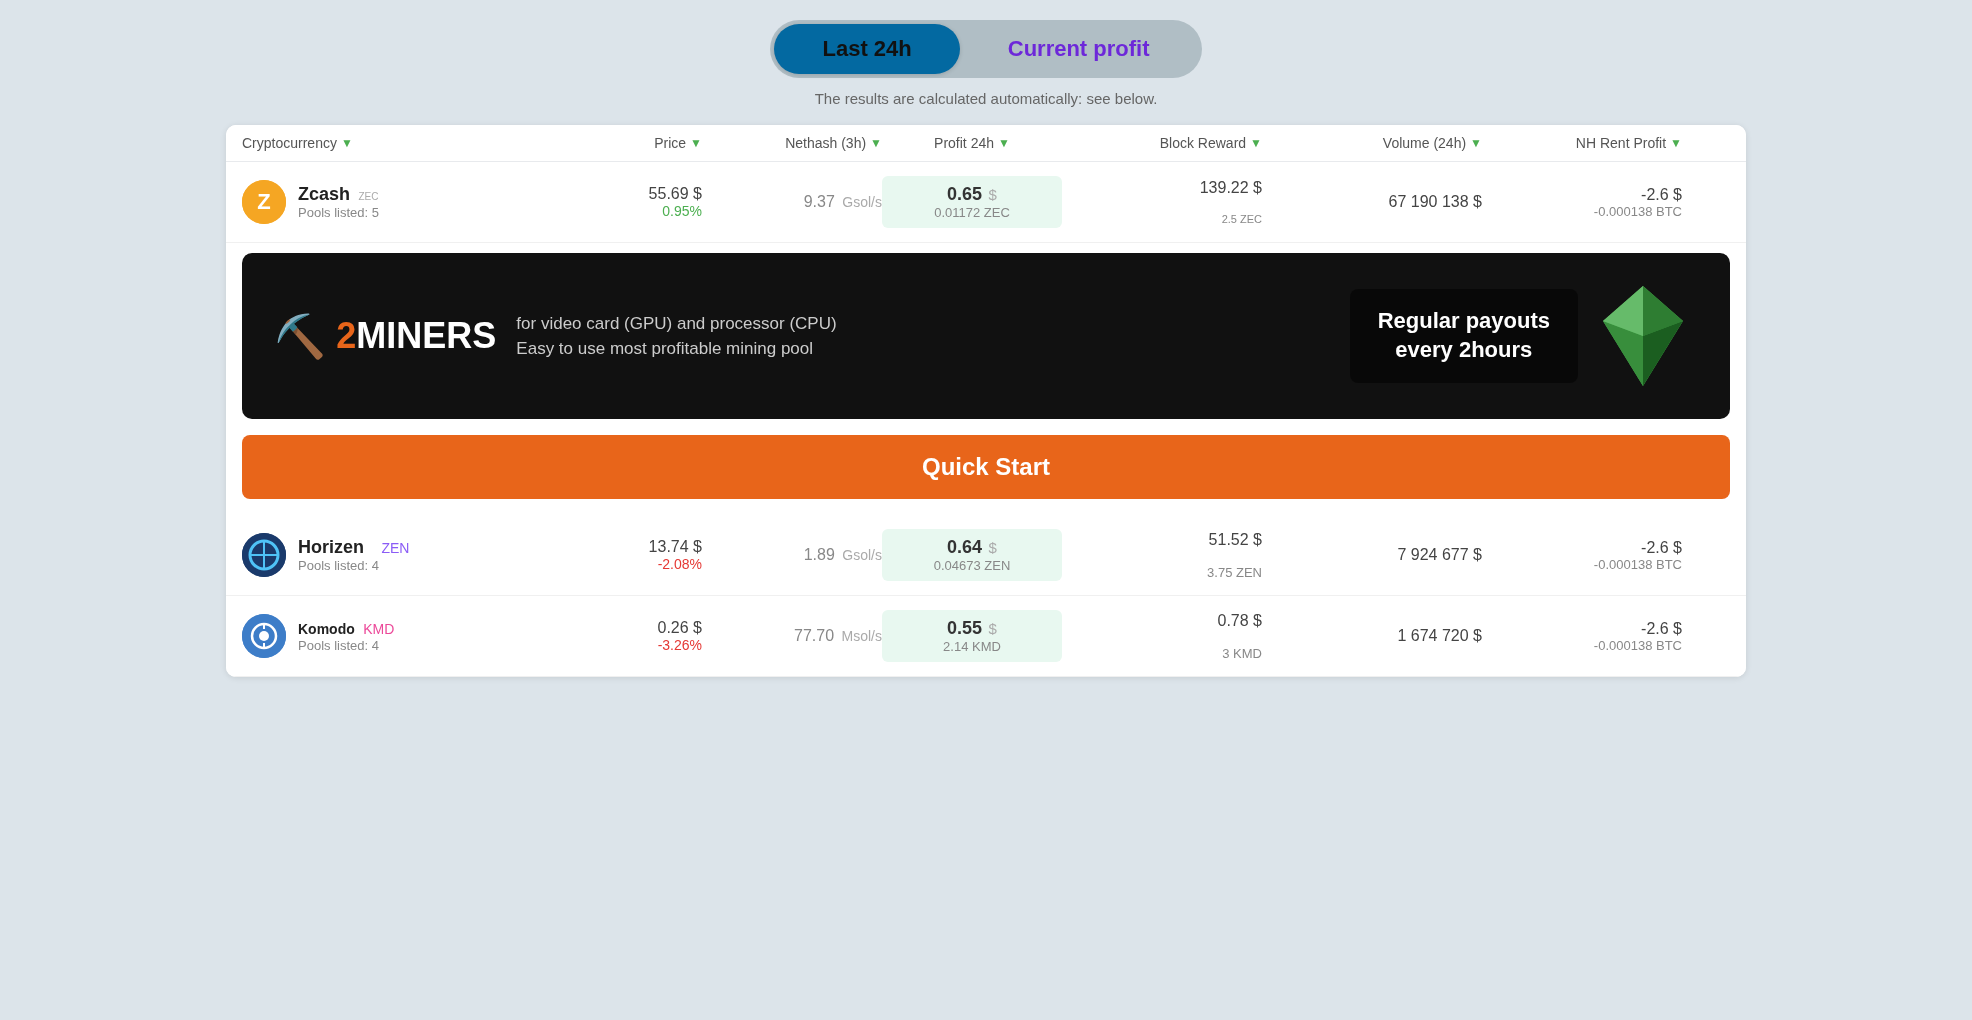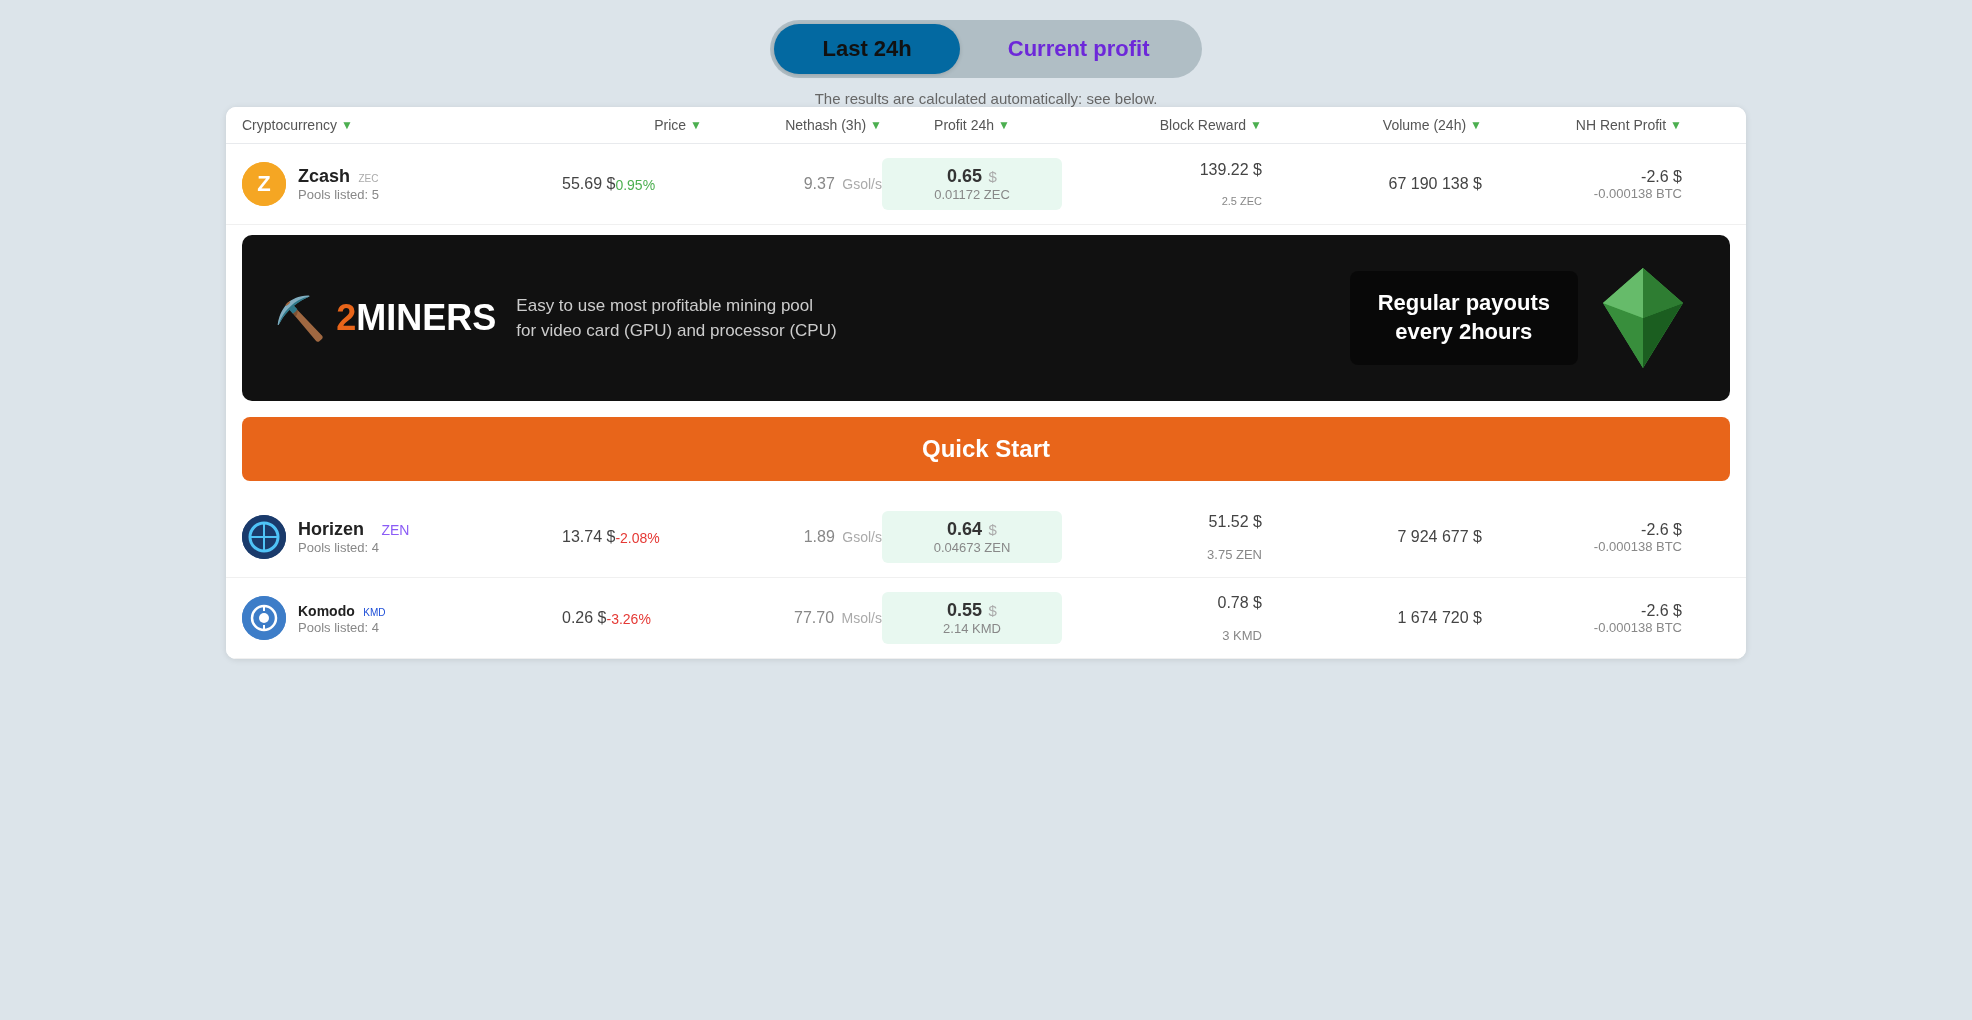--- a/index.html
+++ b/index.html
@@ -45,20 +45,21 @@
     .toggle-btn.inactive {
       background: transparent;
       color: #6d28d9;
       font-weight: 700;
     }
 
     .subtitle {
       text-align: center;
       color: #666;
       font-size: 15px;
+      margin-bottom: 18px;
     }
 
     
     .main-card {
       background: #fff;
       border-radius: 10px;
       overflow: hidden;
       box-shadow: 0 1px 6px rgba(0,0,0,0.1);
     }
 
@@ -107,21 +108,21 @@
       justify-content: center;
       font-size: 22px;
       font-weight: bold;
     }
     .coin-icon.zcash { background: #f5a623; color: #fff; }
     .coin-icon.horizen { background: #1a3a6b; color: #fff; }
     .coin-icon.komodo { background: #3d7dc8; color: #fff; }
 
     .coin-name-group { display: flex; flex-direction: column; }
 
-    .price-group { display: flex; flex-direction: row; align-items: flex-end; }
+    .price-group { display: flex; flex-direction: column; align-items: flex-end; }
     .price-change.positive { color: #4caf50; font-size: 14px; }
     .price-change.negative { color: #e53935; font-size: 14px; }
 
     .profit-cell {
       background: #e8f8f0;
       border-radius: 6px;
       padding: 8px 12px;
       text-align: center;
     }
 
@@ -286,22 +287,22 @@
     <div class="banner-wrapper">
       <div class="banner">
         <div class="banner-left">
           <div class="banner-logo">
             <span style="font-size:42px">⛏️</span>
             <span style="font-size:36px;font-weight:900;color:#fff">
               <span style="color:#e8651a">2</span><span>MINERS</span>
             </span>
           </div>
           <div class="banner-tagline">
+            <div>for video card (GPU) and processor (CPU)</div>
             <div>Easy to use most profitable mining pool</div>
-            <div>for video card (GPU) and processor (CPU)</div>
           </div>
         </div>
         <div style="display:flex;align-items:center;gap:10px;z-index:2">
           <div class="banner-right-text">
             <div>Regular payouts</div>
             <div>every 2hours</div>
           </div>
 
           <svg width="110" height="110" viewBox="0 0 110 110">
             <polygon points="55,5 95,40 55,105 15,40" fill="#4caf50"></polygon>
@@ -370,21 +371,21 @@
             <circle cx="22" cy="22" r="22" fill="#3d7dc8"></circle>
             <circle cx="22" cy="22" r="12" fill="none" stroke="#fff" stroke-width="2.5"></circle>
             <circle cx="22" cy="22" r="5" fill="#fff"></circle>
             <line x1="22" y1="10" x2="22" y2="15" stroke="#fff" stroke-width="2"></line>
             <line x1="22" y1="29" x2="22" y2="34" stroke="#fff" stroke-width="2"></line>
           </svg>
         </div>
         <div class="coin-name-group">
           <div>
             <span style="font-size:14px;font-weight:700;color:#222">Komodo</span>
-            <span style="font-size:10px;color:#1d4ed8;margin-left:4px">KMD</span>
+            <span style="font-size:14px;color:#ec4899;margin-left:4px">KMD</span>
           </div>
           <div style="font-size:13px;color:#888">Pools listed: 4</div>
         </div>
       </div>
       <div class="price-group">
         <span style="font-size:16px;color:#444">0.26 $</span>
         <span class="price-change negative">-3.26%</span>
       </div>
       <div style="text-align:right">
         <span style="font-size:16px;color:#888">77.70</span>

